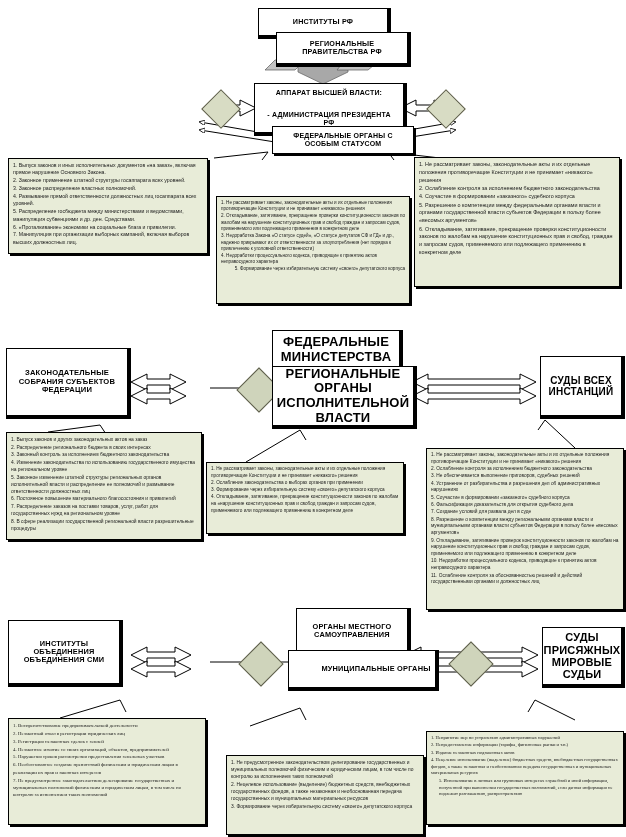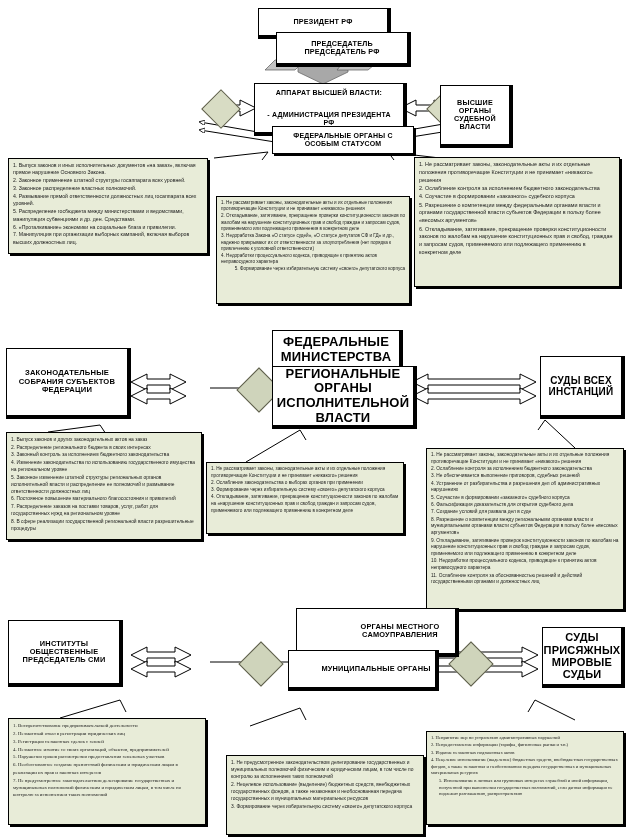--- a/index.html
+++ b/index.html
@@ -143,43 +143,40 @@
     </g>
   </svg>
 
   <div class="diamond" style="left:207px;top:95px;width:26px;height:26px;"></div>
   <div class="diamond" style="left:432px;top:95px;width:26px;height:26px;"></div>
   <div class="diamond dbig" style="left:243px;top:374px;width:30px;height:30px;"></div>
   <div class="diamond dbig" style="left:245px;top:648px;width:30px;height:30px;"></div>
   <div class="diamond dbig" style="left:455px;top:648px;width:30px;height:30px;"></div>
 
   <div class="node" style="left:258px;top:8px;width:128px;height:26px;font-size:7.2px;">
-    <span>ПРЕЗИДЕНТ РФ</span>
+    <span>ИНСТИТУТЫ РФ</span>
   </div>
 
   <div class="node" style="left:276px;top:32px;width:130px;height:30px;font-size:7.2px;">
-    <span>ПРЕДСЕДАТЕЛЬ ПРЕДСЕДАТЕЛЬ РФ</span>
+    <span>РЕГИОНАЛЬНЫЕ ПРАВИТЕЛЬСТВА РФ</span>
   </div>
 
   <div class="node" style="left:254px;top:83px;width:148px;height:48px;font-size:7px;align-items:flex-start;">
     <span style="padding-top:3px;line-height:1.25;">
       <span>АППАРАТ ВЫСШЕЙ ВЛАСТИ:</span><br>
       <span>- АДМИНИСТРАЦИЯ ПРЕЗИДЕНТА РФ</span><br>
       <span>- АППАРАТ ПРЕДСЕДАТЕЛЯ ПРАВИТЕЛЬСТВА РФ</span>
     </span>
   </div>
 
   <div class="node thin" style="left:272px;top:126px;width:140px;height:26px;font-size:7px;">
     <span>ФЕДЕРАЛЬНЫЕ ОРГАНЫ С ОСОБЫМ СТАТУСОМ</span>
   </div>
 
 
-  <div class="node" style="left:440px;top:85px;width:68px;height:58px;font-size:7.2px;">
-    <span>ВЫСШИЕ ОРГАНЫ СУДЕБНОЙ ВЛАСТИ</span>
-  </div>
 
   <div class="note sans" style="left:8px;top:158px;width:198px;height:94px;font-size:5.2px;line-height:1.42;">
     <ol>
       <li>1. Выпуск законов и иных исполнительных документов «на заказ», включая прямое нарушение Основного Закона.</li>
       <li>2. Законное применение штатной структуры госаппарата всех уровней.</li>
       <li>3. Законное распределение властных полномочий.</li>
       <li>4. Размывание прямой ответственности должностных лиц госаппарата всех уровней.</li>
       <li>5. Распределение госбюджета между министерствами и ведомствами, манипуляция субвенциями и др. ден. Средствами.</li>
       <li>6. «Проталкивание» экономики на социальные блага и привилегии.</li>
       <li>7. Манипуляция при организации выборных кампаний, включая выборов высших должностных лиц.</li>
@@ -253,30 +250,30 @@
       <li>5. Соучастие в формировании «заказного» судебного корпуса</li>
       <li>6. Фальсификация доказательств для открытия судебного дела</li>
       <li>7. Создание условий для развала дел в суде</li>
       <li>8. Разрешение о компетенции между региональными органами власти и муниципальными органами власти субъектов Федерации в пользу более «весомых аргументов»</li>
       <li>9. Откладывание, затягивание проверок конституционности законов по жалобам на нарушение конституционных прав и свобод граждан и запросам судов, применяемого или подлежащего применению в конкретном деле</li>
       <li>10. Недоработки процессуального кодекса, приводящие к принятию актов неправосудного характера</li>
       <li>11. Ослабление контроля за обоснованностью решений и действий государственными органами и должностных лиц</li>
     </ol>
   </div>
 
-  <div class="node" style="left:296px;top:608px;width:110px;height:44px;font-size:7.4px;padding-left:48px;">
+  <div class="node" style="left:296px;top:608px;width:110px;height:44px;font-size:7.4px;">
     <span>ОРГАНЫ МЕСТНОГО САМОУПРАВЛЕНИЯ</span>
   </div>
 
   <div class="node" style="left:288px;top:650px;width:118px;height:36px;font-size:7.4px;padding-left:28px;">
     <span>МУНИЦИПАЛЬНЫЕ ОРГАНЫ</span>
   </div>
 
   <div class="node" style="left:8px;top:620px;width:110px;height:62px;font-size:7.4px;">
-    <span>ИНСТИТУТЫ ОБЩЕСТВЕННЫЕ ПРЕДСЕДАТЕЛЬ СМИ</span>
+    <span>ИНСТИТУТЫ ОБЪЕДИНЕНИЯ ОБЪЕДИНЕНИЯ СМИ</span>
   </div>
 
   <div class="node" style="left:542px;top:627px;width:78px;height:56px;font-size:11px;">
     <span>СУДЫ ПРИСЯЖНЫХ МИРОВЫЕ СУДЬИ</span>
   </div>
 
   <div class="note serif" style="left:8px;top:718px;width:196px;height:105px;font-size:4.9px;line-height:1.5;">
     <ol>
       <li>1. Воспрепятствование предпринимательской деятельности</li>
       <li>2. Незаконный отказ в регистрации юридических лиц</li>

